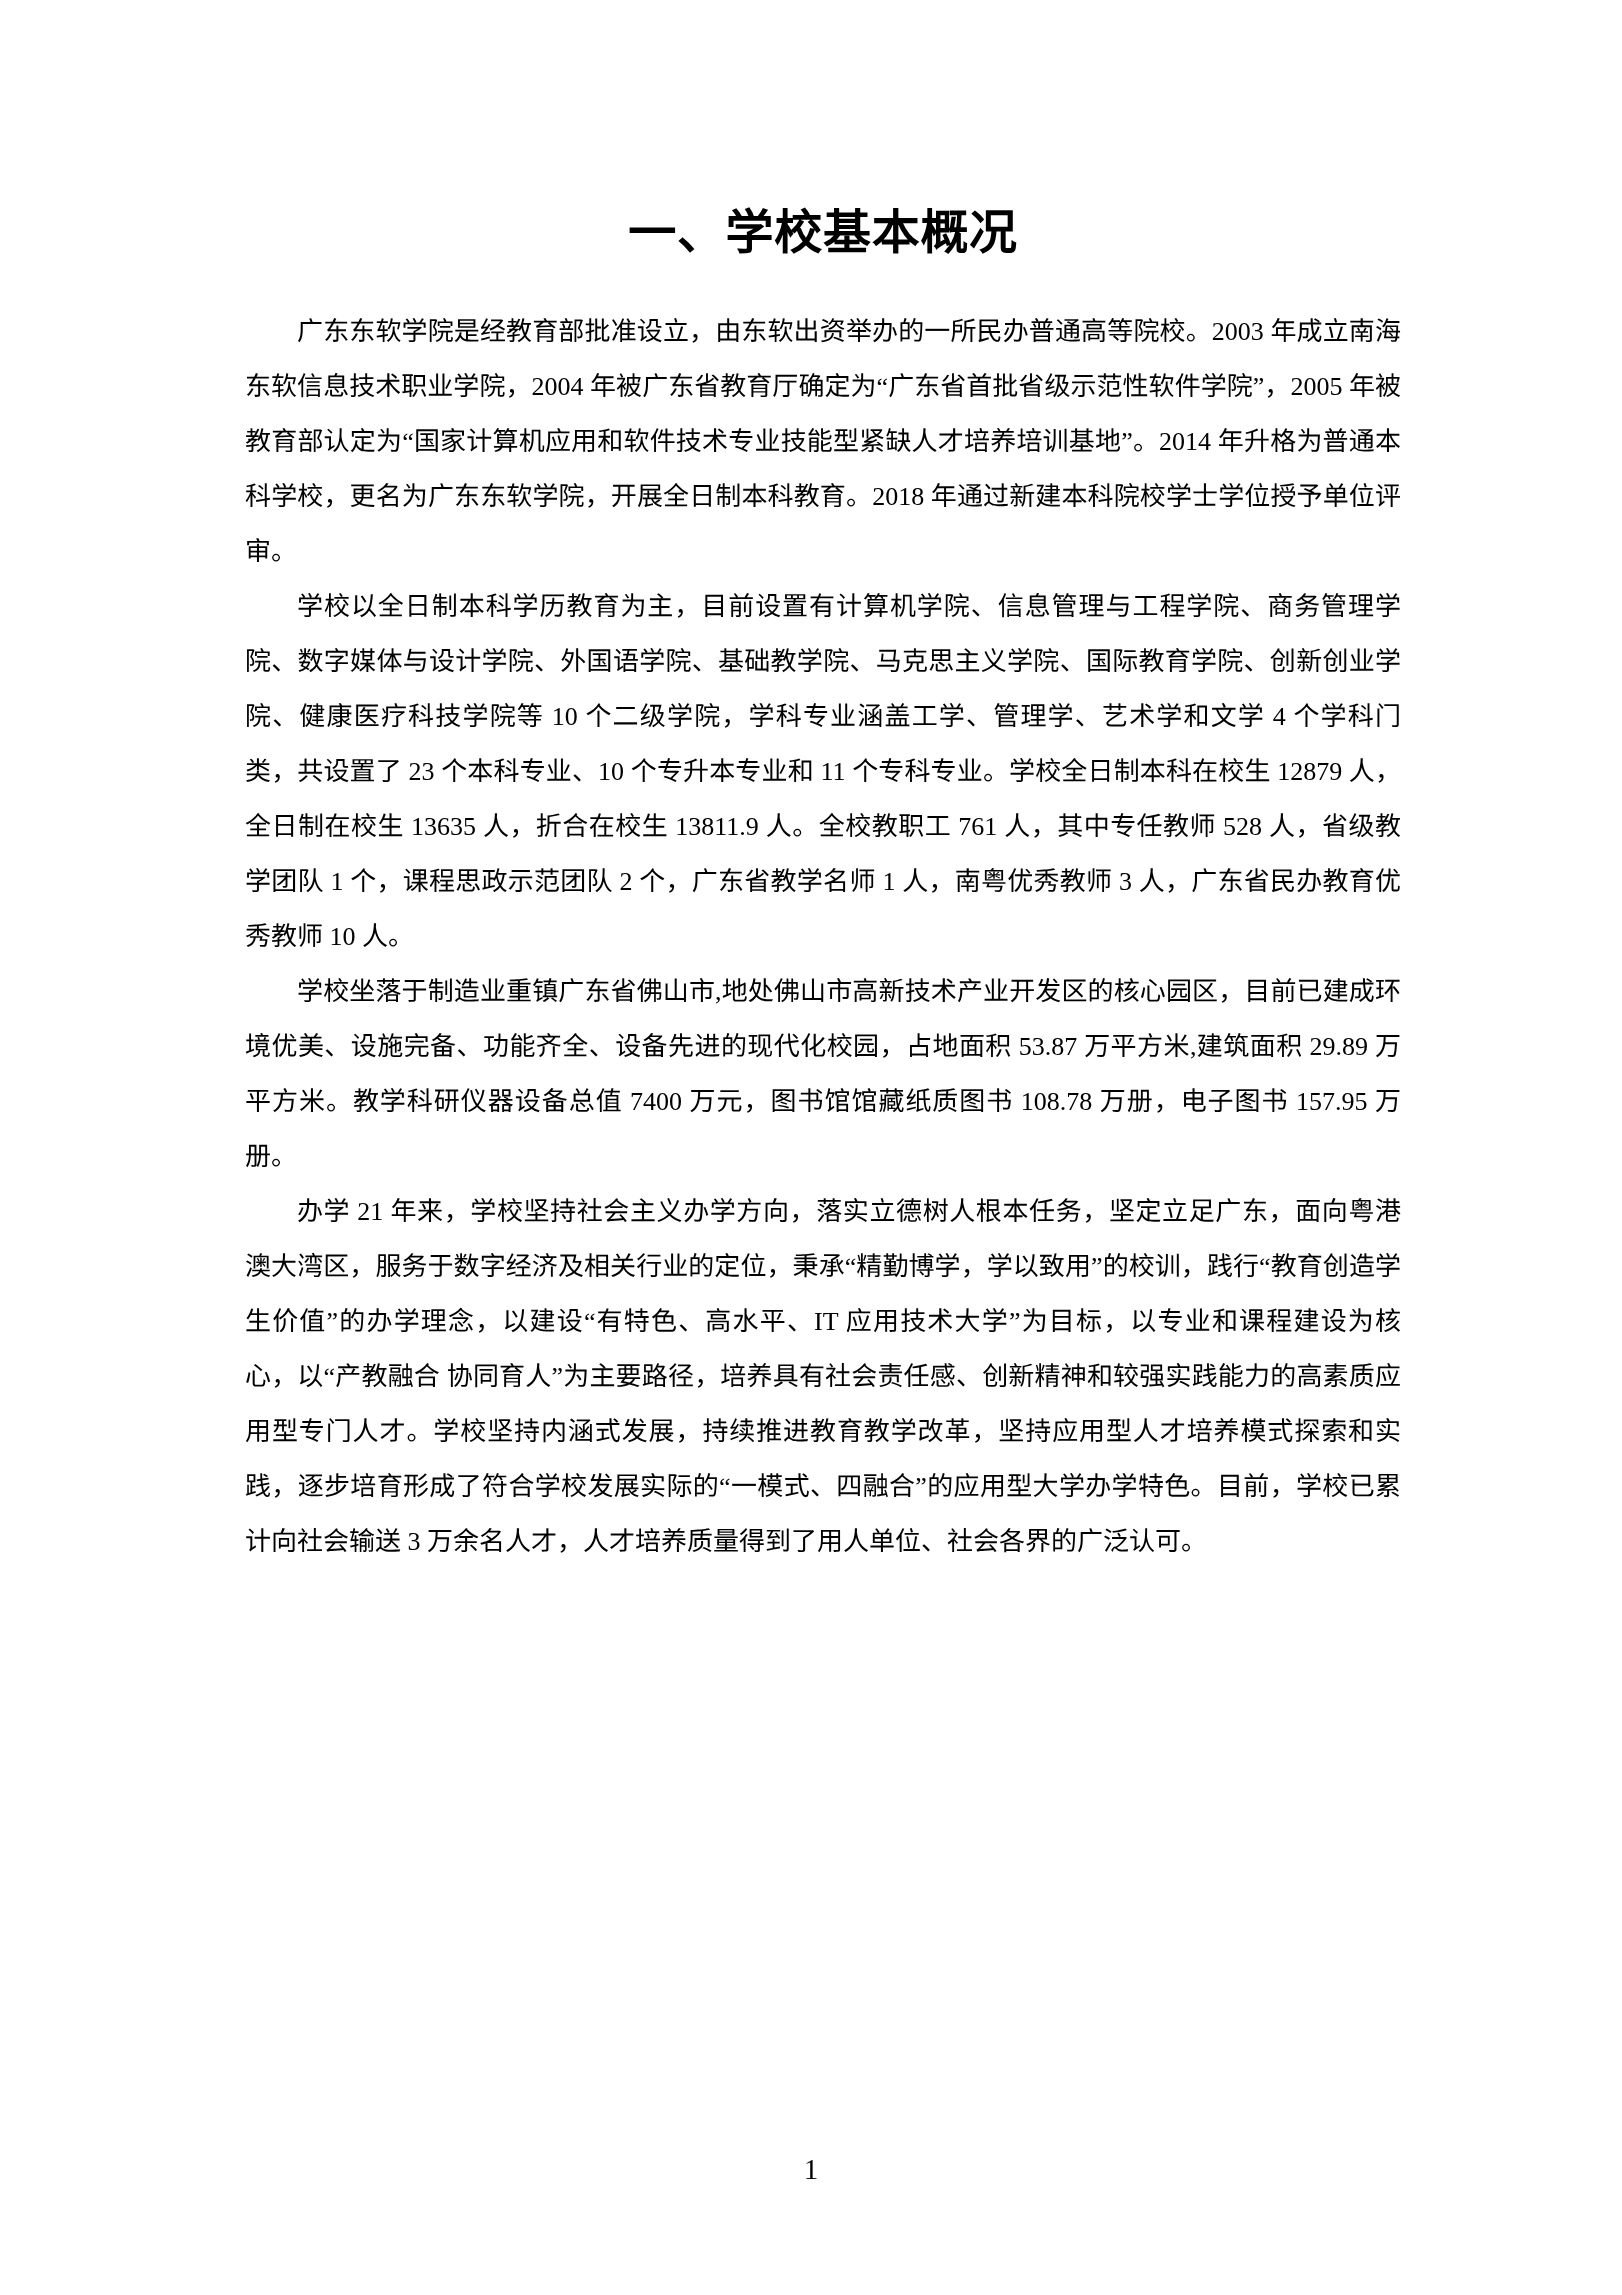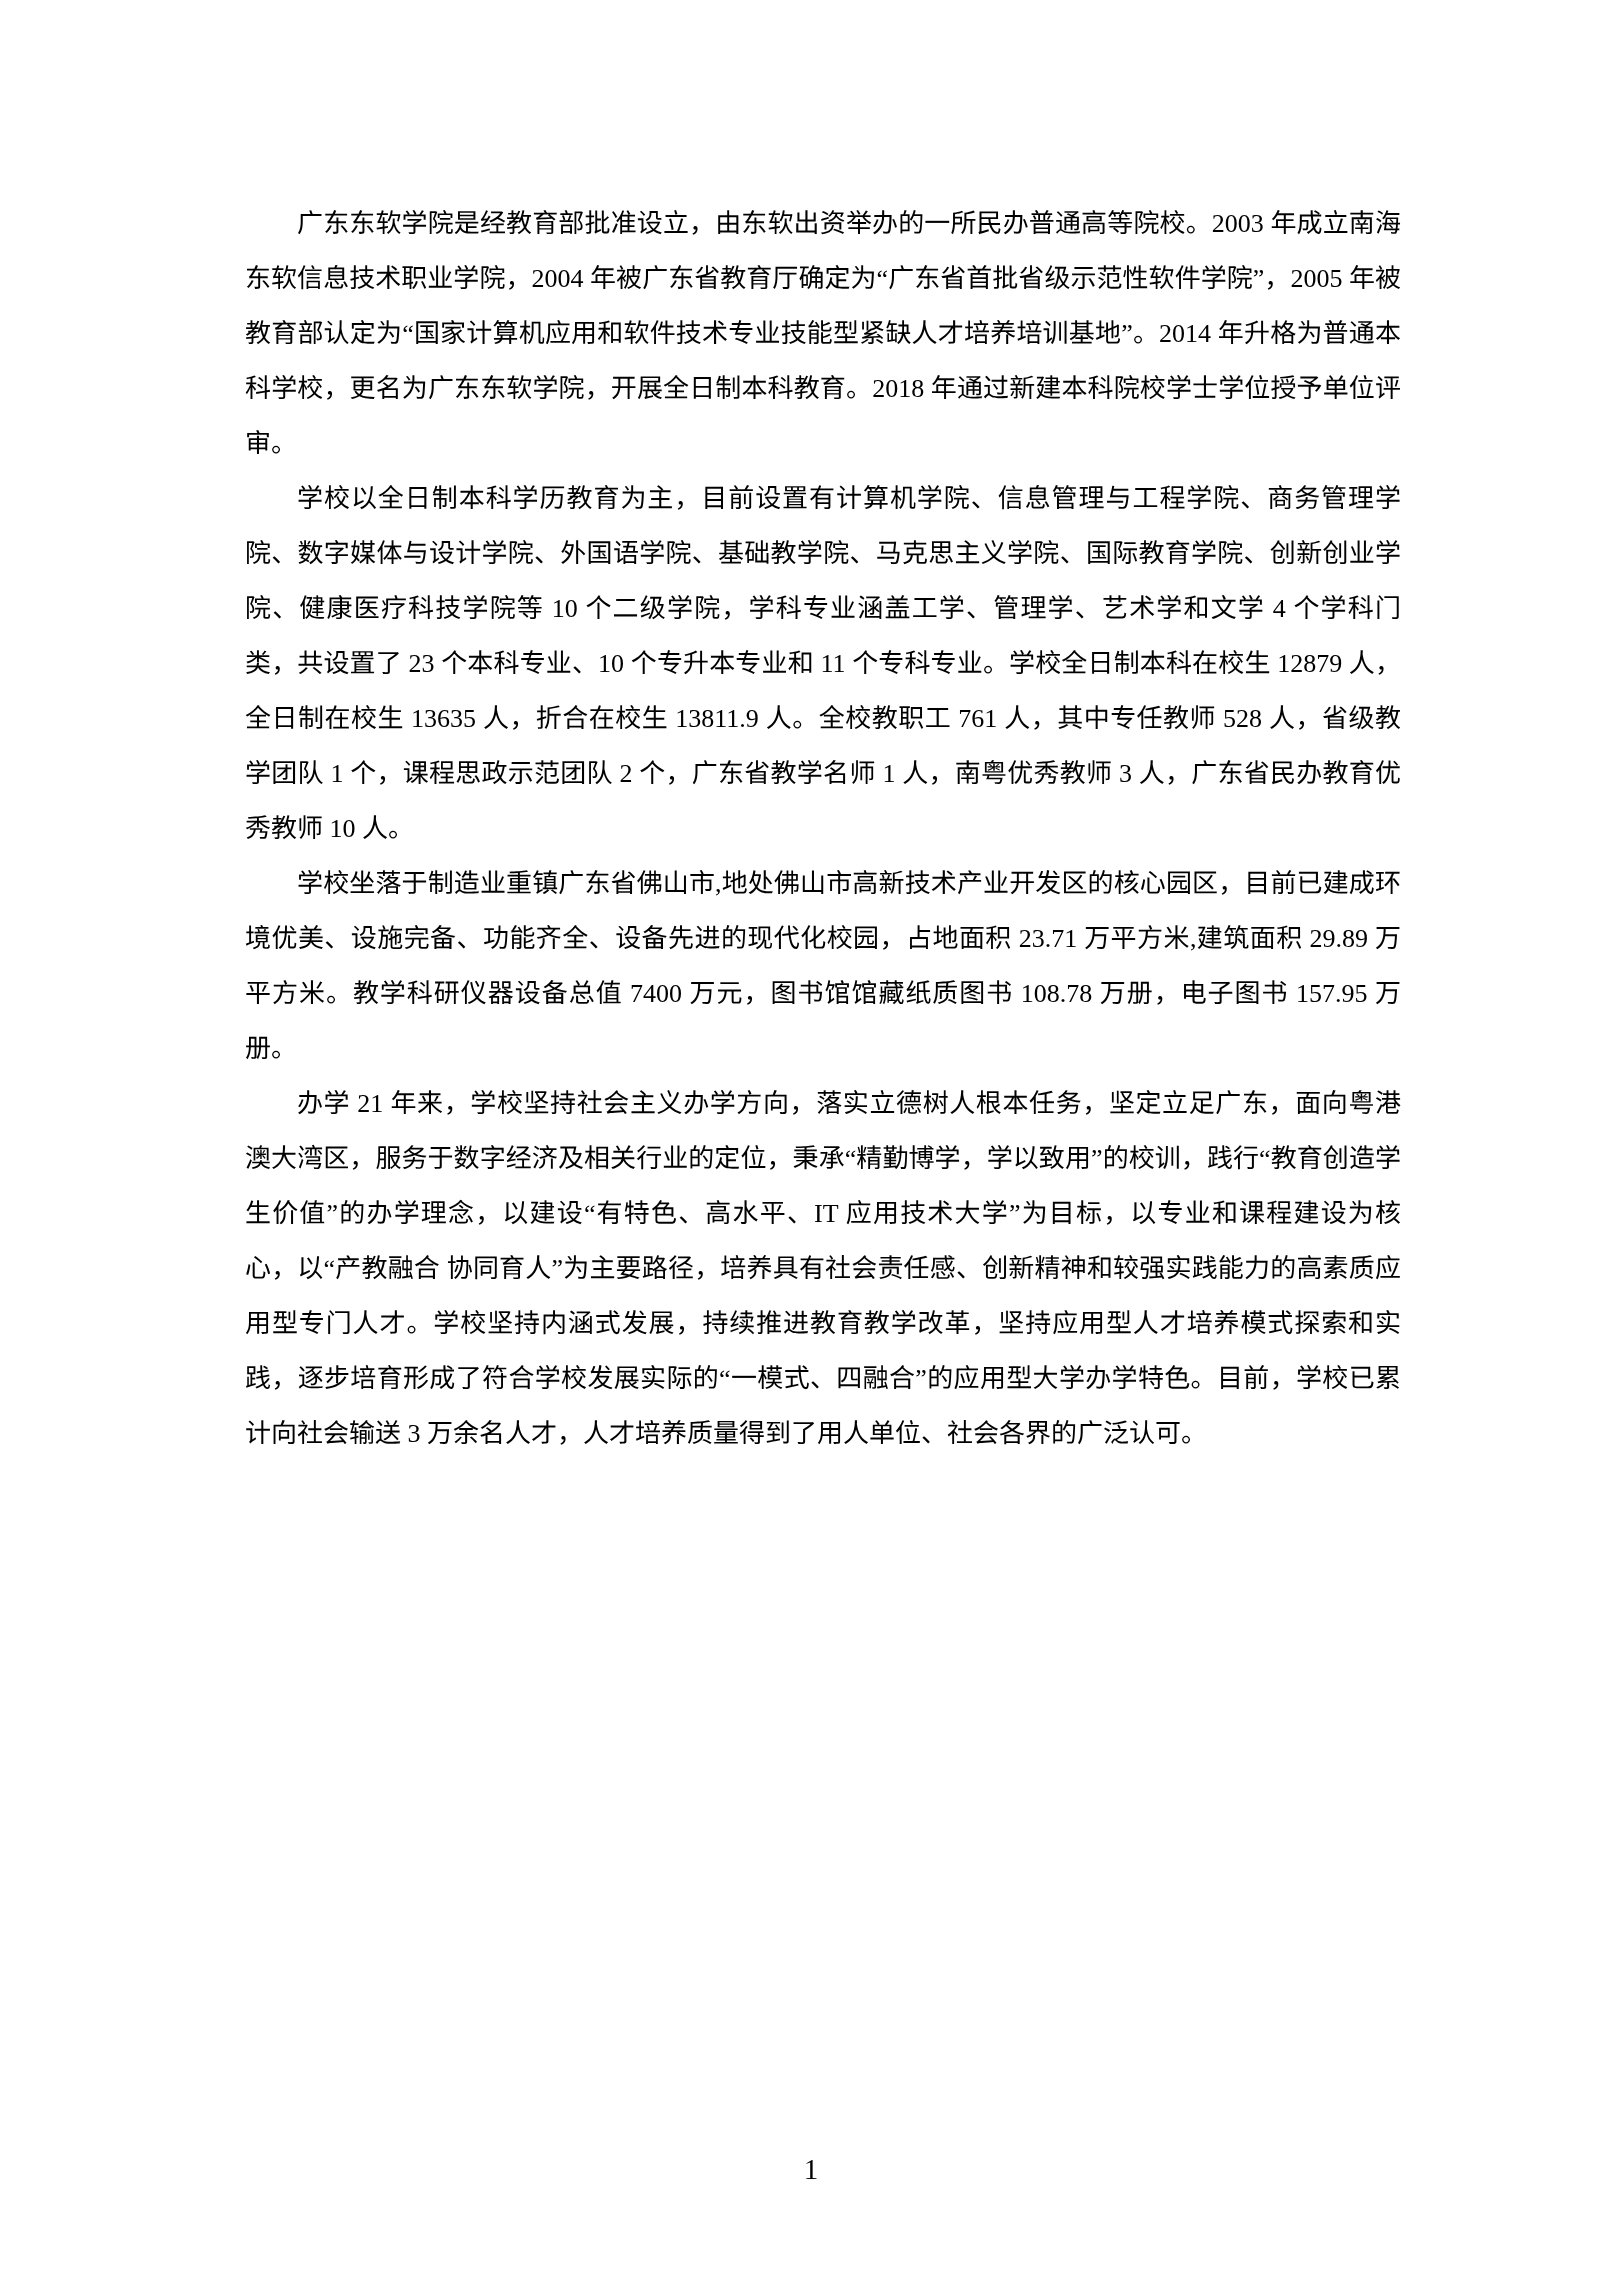--- a/index.html
+++ b/index.html
@@ -49,26 +49,27 @@
     font-size: 29px;
     line-height: 34px;
     font-family: "Liberation Serif", "DejaVu Serif", serif;
   }
 </style>
 </head>
 <body>
 
 <div class="page">
   <div class="content">
+    <h1 class="doc-title">一、学校基本概况</h1>
 
     <p class="para">广东东软学院是经教育部批准设立，由东软出资举办的一所民办普通高等院校。2003 年成立南海东软信息技术职业学院，2004 年被广东省教育厅确定为“广东省首批省级示范性软件学院”，2005 年被教育部认定为“国家计算机应用和软件技术专业技能型紧缺人才培养培训基地”。2014 年升格为普通本科学校，更名为广东东软学院，开展全日制本科教育。2018 年通过新建本科院校学士学位授予单位评审。</p>
 
     <p class="para">学校以全日制本科学历教育为主，目前设置有计算机学院、信息管理与工程学院、商务管理学院、数字媒体与设计学院、外国语学院、基础教学院、马克思主义学院、国际教育学院、创新创业学院、健康医疗科技学院等 10 个二级学院，学科专业涵盖工学、管理学、艺术学和文学 4 个学科门类，共设置了 23 个本科专业、10 个专升本专业和 11 个专科专业。学校全日制本科在校生 12879 人，全日制在校生 13635 人，折合在校生 13811.9 人。全校教职工 761 人，其中专任教师 528 人，省级教学团队 1 个，课程思政示范团队 2 个，广东省教学名师 1 人，南粤优秀教师 3 人，广东省民办教育优秀教师 10 人。</p>
 
-    <p class="para">学校坐落于制造业重镇广东省佛山市,地处佛山市高新技术产业开发区的核心园区，目前已建成环境优美、设施完备、功能齐全、设备先进的现代化校园，占地面积 23.71 万平方米,建筑面积 29.89 万平方米。教学科研仪器设备总值 7400 万元，图书馆馆藏纸质图书 108.78 万册，电子图书 157.95 万册。</p>
+    <p class="para">学校坐落于制造业重镇广东省佛山市,地处佛山市高新技术产业开发区的核心园区，目前已建成环境优美、设施完备、功能齐全、设备先进的现代化校园，占地面积 53.87 万平方米,建筑面积 29.89 万平方米。教学科研仪器设备总值 7400 万元，图书馆馆藏纸质图书 108.78 万册，电子图书 157.95 万册。</p>
 
     <p class="para">办学 21 年来，学校坚持社会主义办学方向，落实立德树人根本任务，坚定立足广东，面向粤港澳大湾区，服务于数字经济及相关行业的定位，秉承“精勤博学，学以致用”的校训，践行“教育创造学生价值”的办学理念，以建设“有特色、高水平、IT 应用技术大学”为目标，以专业和课程建设为核心，以“产教融合 协同育人”为主要路径，培养具有社会责任感、创新精神和较强实践能力的高素质应用型专门人才。学校坚持内涵式发展，持续推进教育教学改革，坚持应用型人才培养模式探索和实践，逐步培育形成了符合学校发展实际的“一模式、四融合”的应用型大学办学特色。目前，学校已累计向社会输送 3 万余名人才，人才培养质量得到了用人单位、社会各界的广泛认可。</p>
 
   </div>
 
   <div class="page-number">1</div>
 </div>
 
 
 </body></html>

